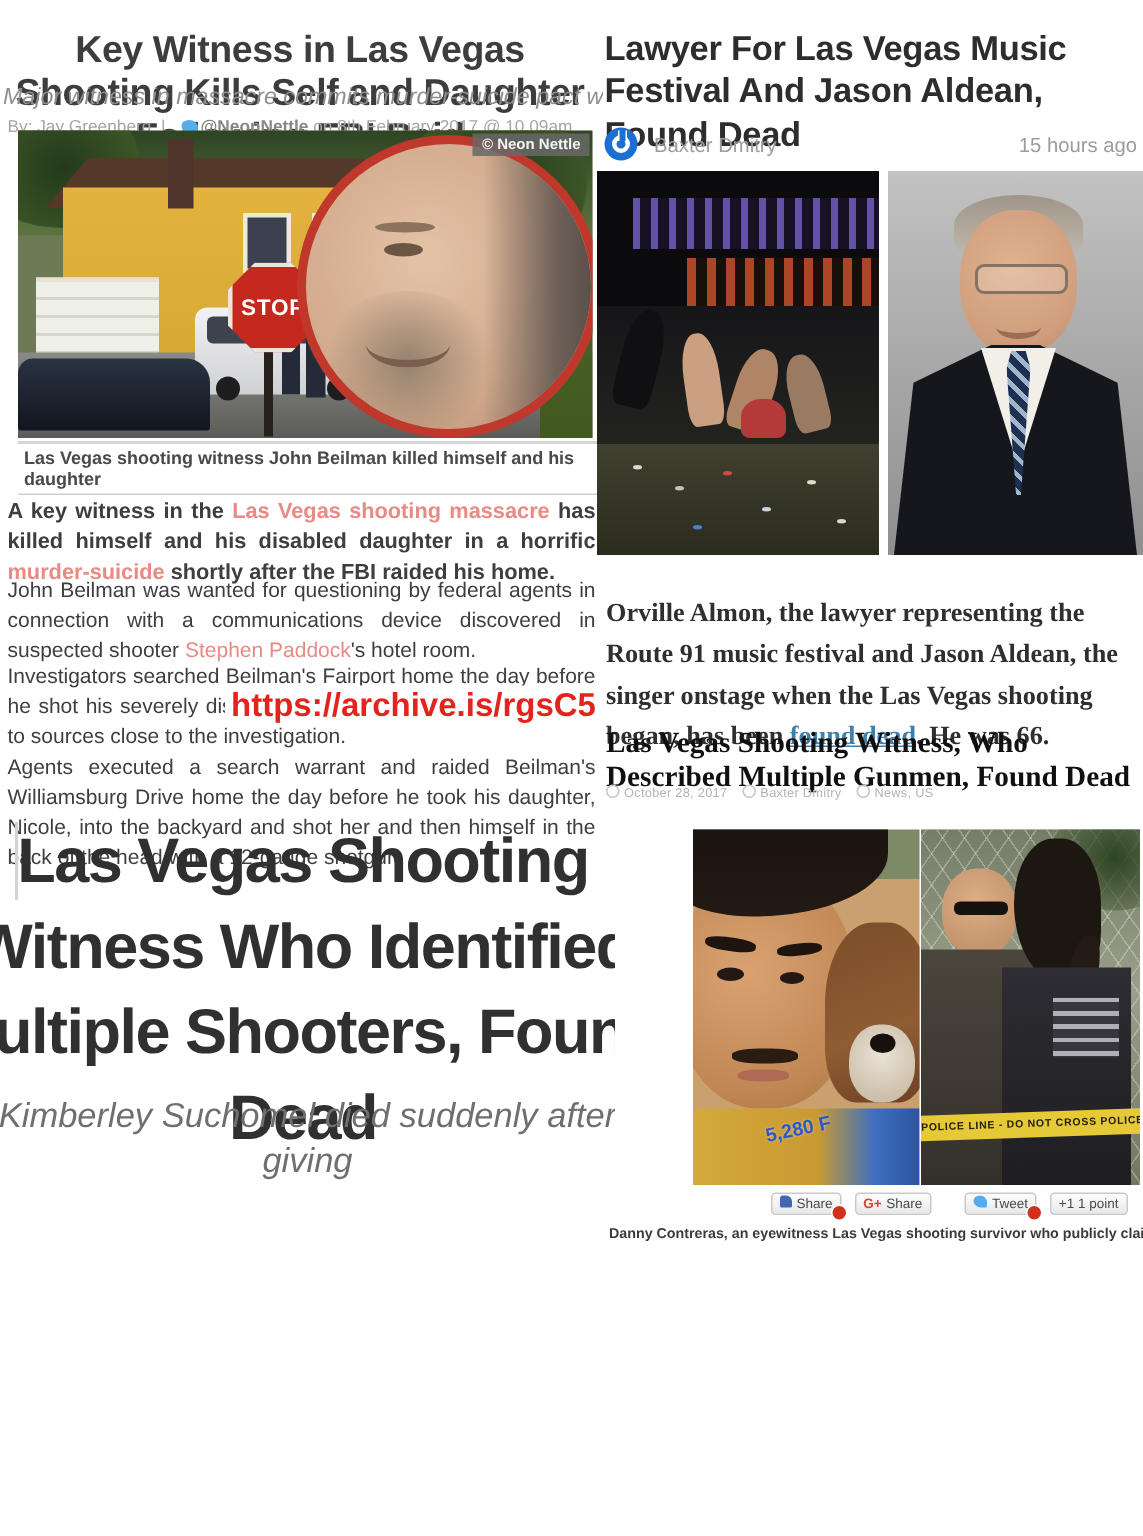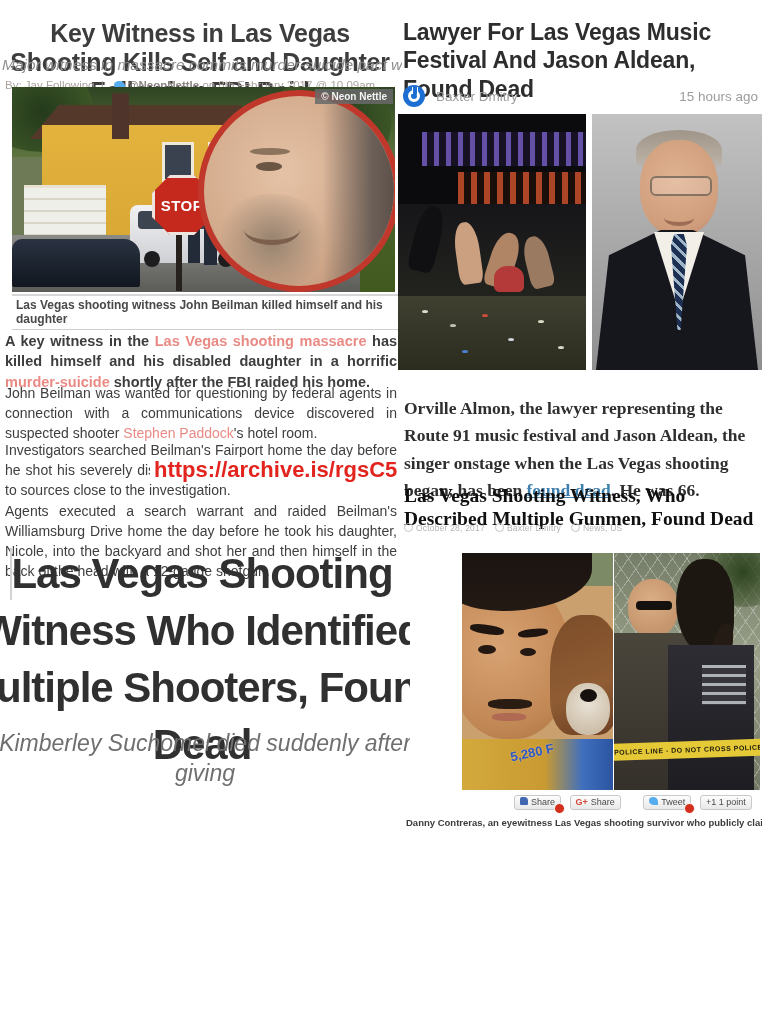--- a/index.html
+++ b/index.html
@@ -186,21 +186,21 @@
   .fb-credit{right:-6px;top:2px;}
   .txt{white-space:pre-wrap;}
 </style>
 </head>
 <body>
 
 <div class="page">
 
   <h1 class="a tl-head">Key Witness in Las Vegas Shooting Kills Self and Daughter Following FBI Raid</h1>
   <div class="a tl-sub">Major witness in massacre commits murder-suicide pact with disabled daughter</div>
-  <div class="a tl-byline"><span>By: Jay Following</span><span class="txt">  |  </span><span class="tw-bird"></span><span class="handle">@NeonNettle</span><span> on 8th February 2017 @ 10.09am</span></div>
+  <div class="a tl-byline"><span>By: Jay Greenberg</span><span class="txt">  |  </span><span class="tw-bird"></span><span class="handle">@NeonNettle</span><span> on 8th February 2017 @ 10.09am</span></div>
 
   <div class="a photo1">
     <div class="a trees"></div>
     <div class="a treeblob" style="left:250px;top:-10px;width:140px;height:90px;"></div>
     <div class="a treeblob" style="left:-30px;top:-15px;width:120px;height:80px;"></div>
     <div class="a roof"></div>
     <div class="a house"></div>
     <div class="a chimney"></div>
     <div class="a win" style="left:150px;top:55px;width:26px;height:34px;"></div>
     <div class="a win" style="left:196px;top:55px;width:26px;height:34px;"></div>

